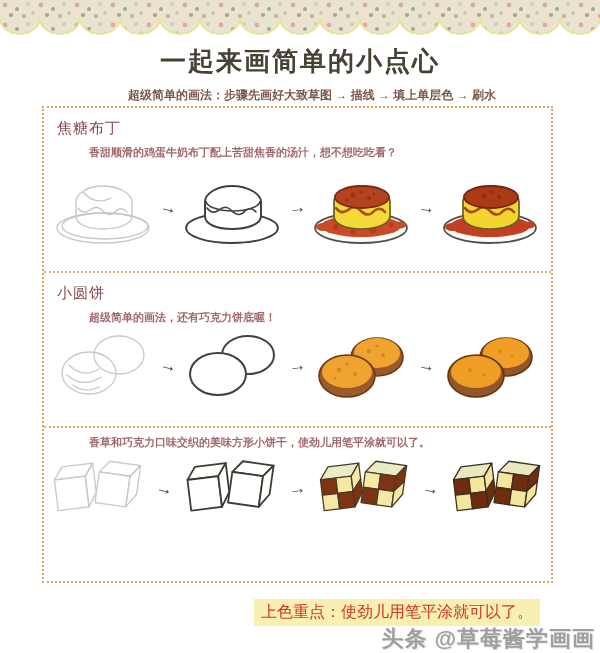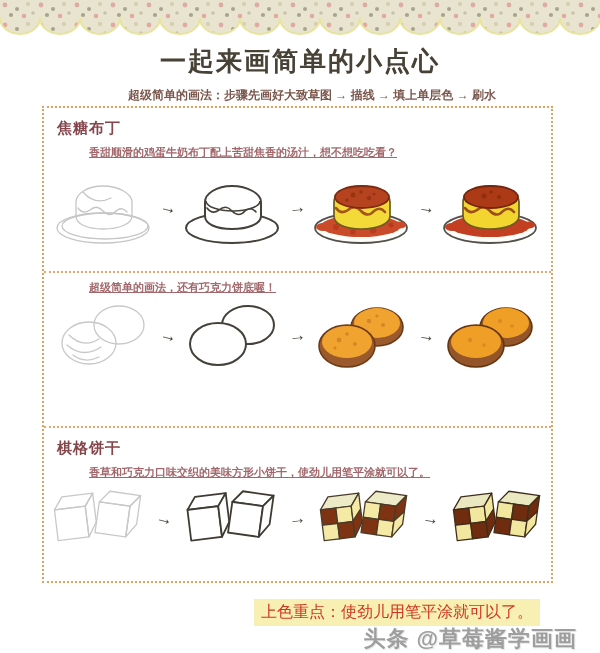--- a/index.html
+++ b/index.html
@@ -14,31 +14,31 @@
   .subtitle  { position:absolute; top:87px; left:12px; width:600px; text-align:center;
                font-size:12px; font-weight:bold; color:#7a564c; }
 
   .tutorial-box { position:absolute; top:106px; left:42px; width:511px; height:477px;
                   border:2px dotted #e0a35e; background:#fff; }
   .section { position:relative; }
   .section + .section { border-top:2px dotted #e2a96a; }
   .sec-1 { height:163px; }
   .sec-2 { height:155px; }
   .sec-3 { height:153px; }
-  .sec-title { padding:11px 0 0 13px; font-size:15px; font-weight:bold; color:#84454b; letter-spacing:1px; }
-  .sec-desc  { padding:7px 0 0 45px; font-size:11px; font-weight:bold; color:#a2686c;text-decoration:underline; }
+  .sec-title { padding:11px 0 0 13px; font-size:15px; font-weight:normal; color:#84454b; letter-spacing:1px; }
+  .sec-desc  { padding:7px 0 0 45px; font-size:11px; font-weight:bold; color:#a2686c; }
   .steps-row { display:flex; align-items:center; justify-content:center; gap:5px; margin-top:4px; }
   .step-arrow { font-size:17px; font-weight:bold; color:#4a453c; display:inline-block; }
   .tilt-a { transform:rotate(14deg); }
   .tilt-b { transform:rotate(-6deg); }
   .tilt-c { transform:rotate(8deg); }
 
   .color-note { position:absolute; top:599px; right:60px; background:#f8f0b2;
                 color:#cf3520; font-size:16px; font-weight:normal; padding:3px 7px; }
-  .watermark { position:absolute; top:624px; right:23px; font-size:22px; font-weight:bold;
+  .watermark { position:absolute; top:624px; right:5px; font-size:22px; font-weight:bold;
                color:#9e9e9e; letter-spacing:1px; text-shadow:1px 1px 0 #e6e6e6; }
   svg { display:block; }
 </style>
 </head>
 <body>
 
 <div class="page">
 
   <svg class="banner" width="600" height="36" viewBox="0 0 600 36">
     <defs>
@@ -128,20 +128,21 @@
             <circle cx="44" cy="32" r="2.6"></circle>
               <circle cx="59" cy="33" r="2"></circle>
               <circle cx="51" cy="28" r="1.8"></circle>
           </g>
         </svg>
 
       </div>
     </div>
 
     <div class="section sec-2">
+      <div class="sec-title">小圆饼</div>
       <div class="sec-desc">超级简单的画法，还有巧克力饼底喔！</div>
       <div class="steps-row">
 
         <svg width="102" height="74" viewBox="0 0 102 74">
           <g stroke="#c8c8c8" stroke-width="1.3" fill="none" stroke-linecap="round">
             <ellipse cx="66" cy="26" rx="25" ry="19"></ellipse>
             <ellipse cx="36" cy="44" rx="27" ry="21"></ellipse>
             <path d="M16,36 q14,14 30,4"></path>
             <path d="M14,46 q16,14 34,2"></path>
             <path d="M20,56 q12,9 26,2"></path>
@@ -197,21 +198,20 @@
                 <circle cx="30" cy="41" r="2.2"></circle>
                 <circle cx="44" cy="46" r="1.8"></circle>
               </g>
           </g>
         </svg>
 
       </div>
     </div>
 
     <div class="section sec-3">
-      <div class="sec-title">棋格饼干</div>
       <div class="sec-desc">香草和巧克力口味交织的美味方形小饼干，使劲儿用笔平涂就可以了。</div>
       <div class="steps-row">
 
         <svg width="106" height="70" viewBox="0 0 106 70">
           <g stroke="#c8c8c8" stroke-width="1.3" fill="none" stroke-linejoin="round">
             <g transform="translate(8,14) rotate(-7)">
               <polygon points="0,12 9,0 40,0 31,12"></polygon>
               <rect x="0" y="12" width="31" height="31"></rect>
               <polygon points="31,12 40,0 40,29 31,43"></polygon>
             </g>

